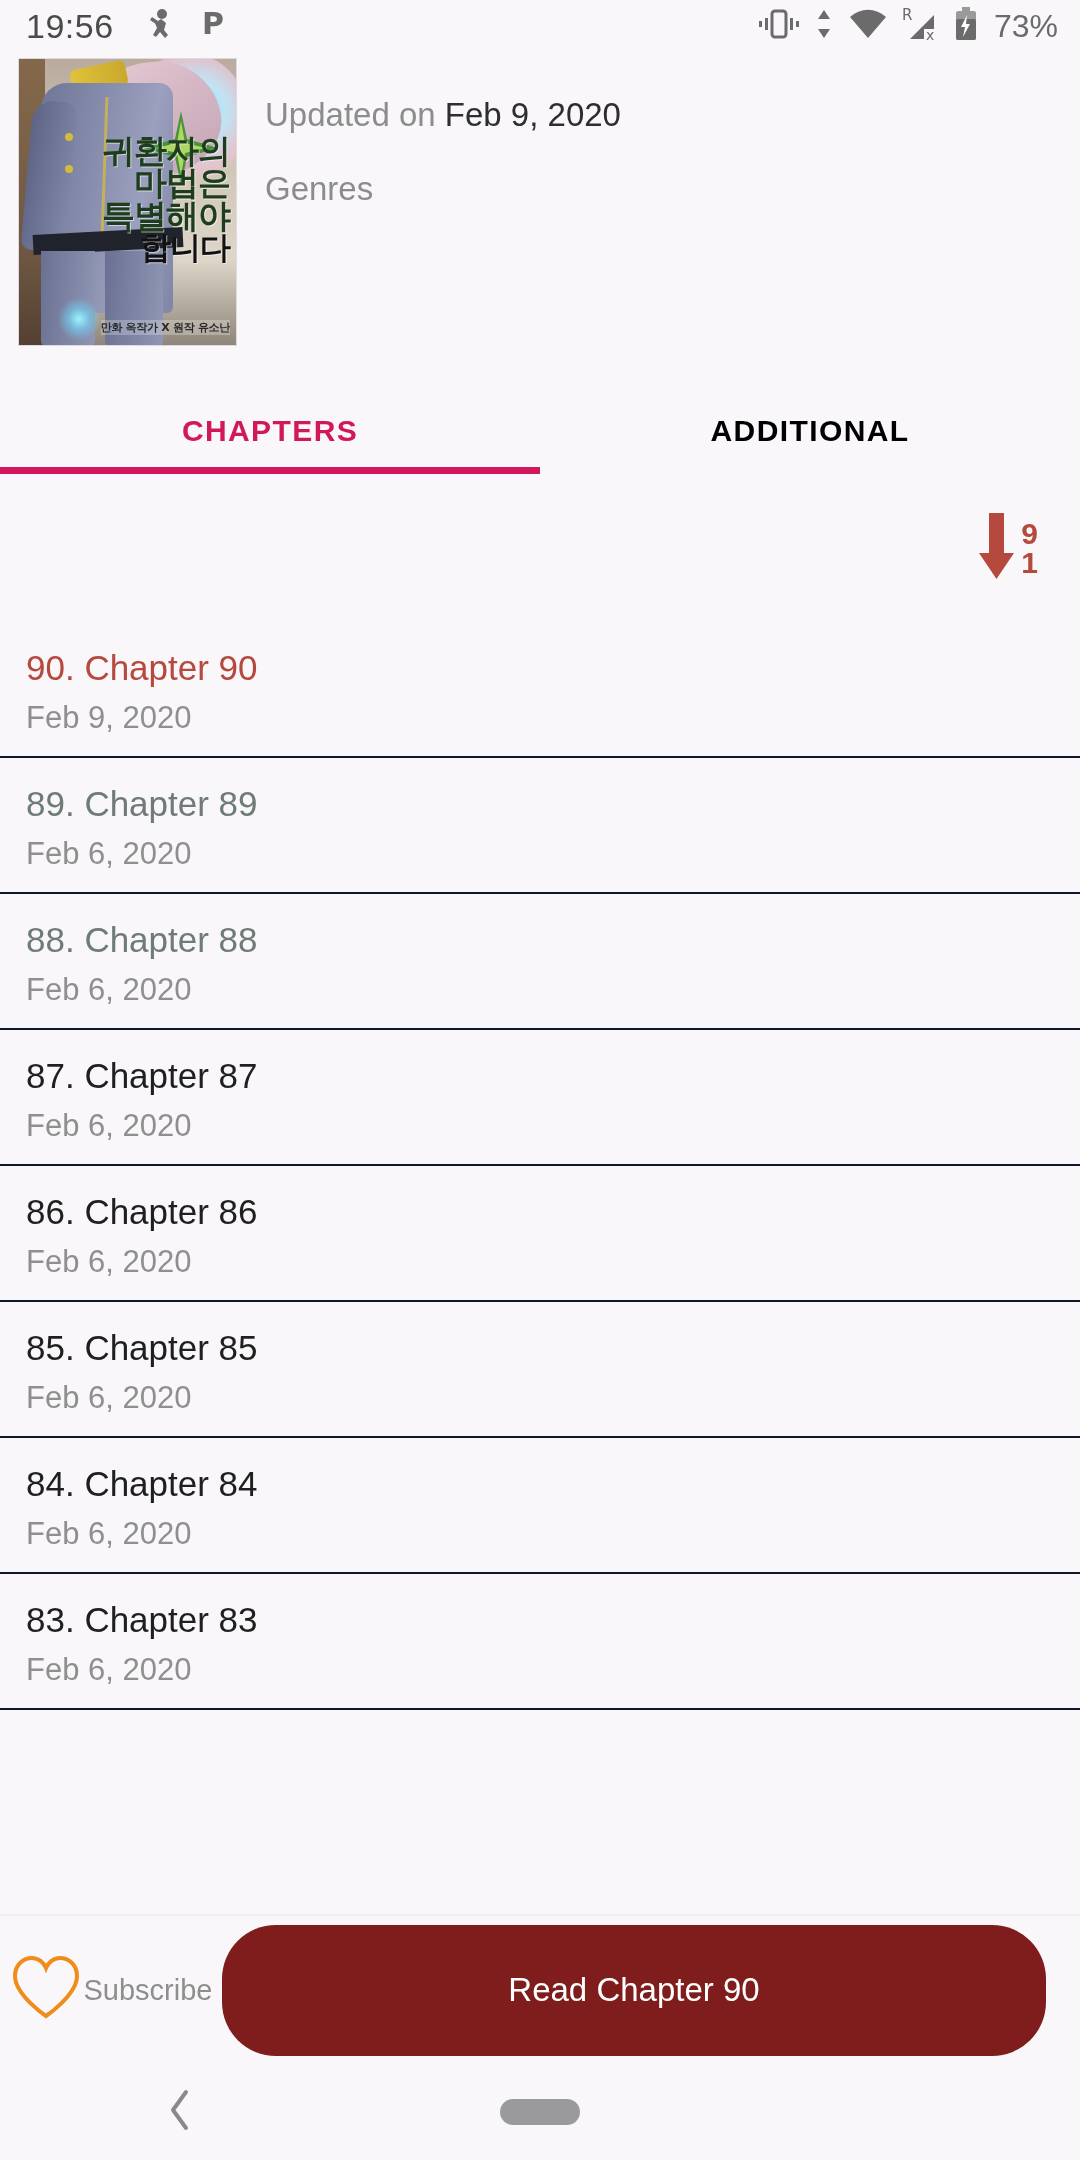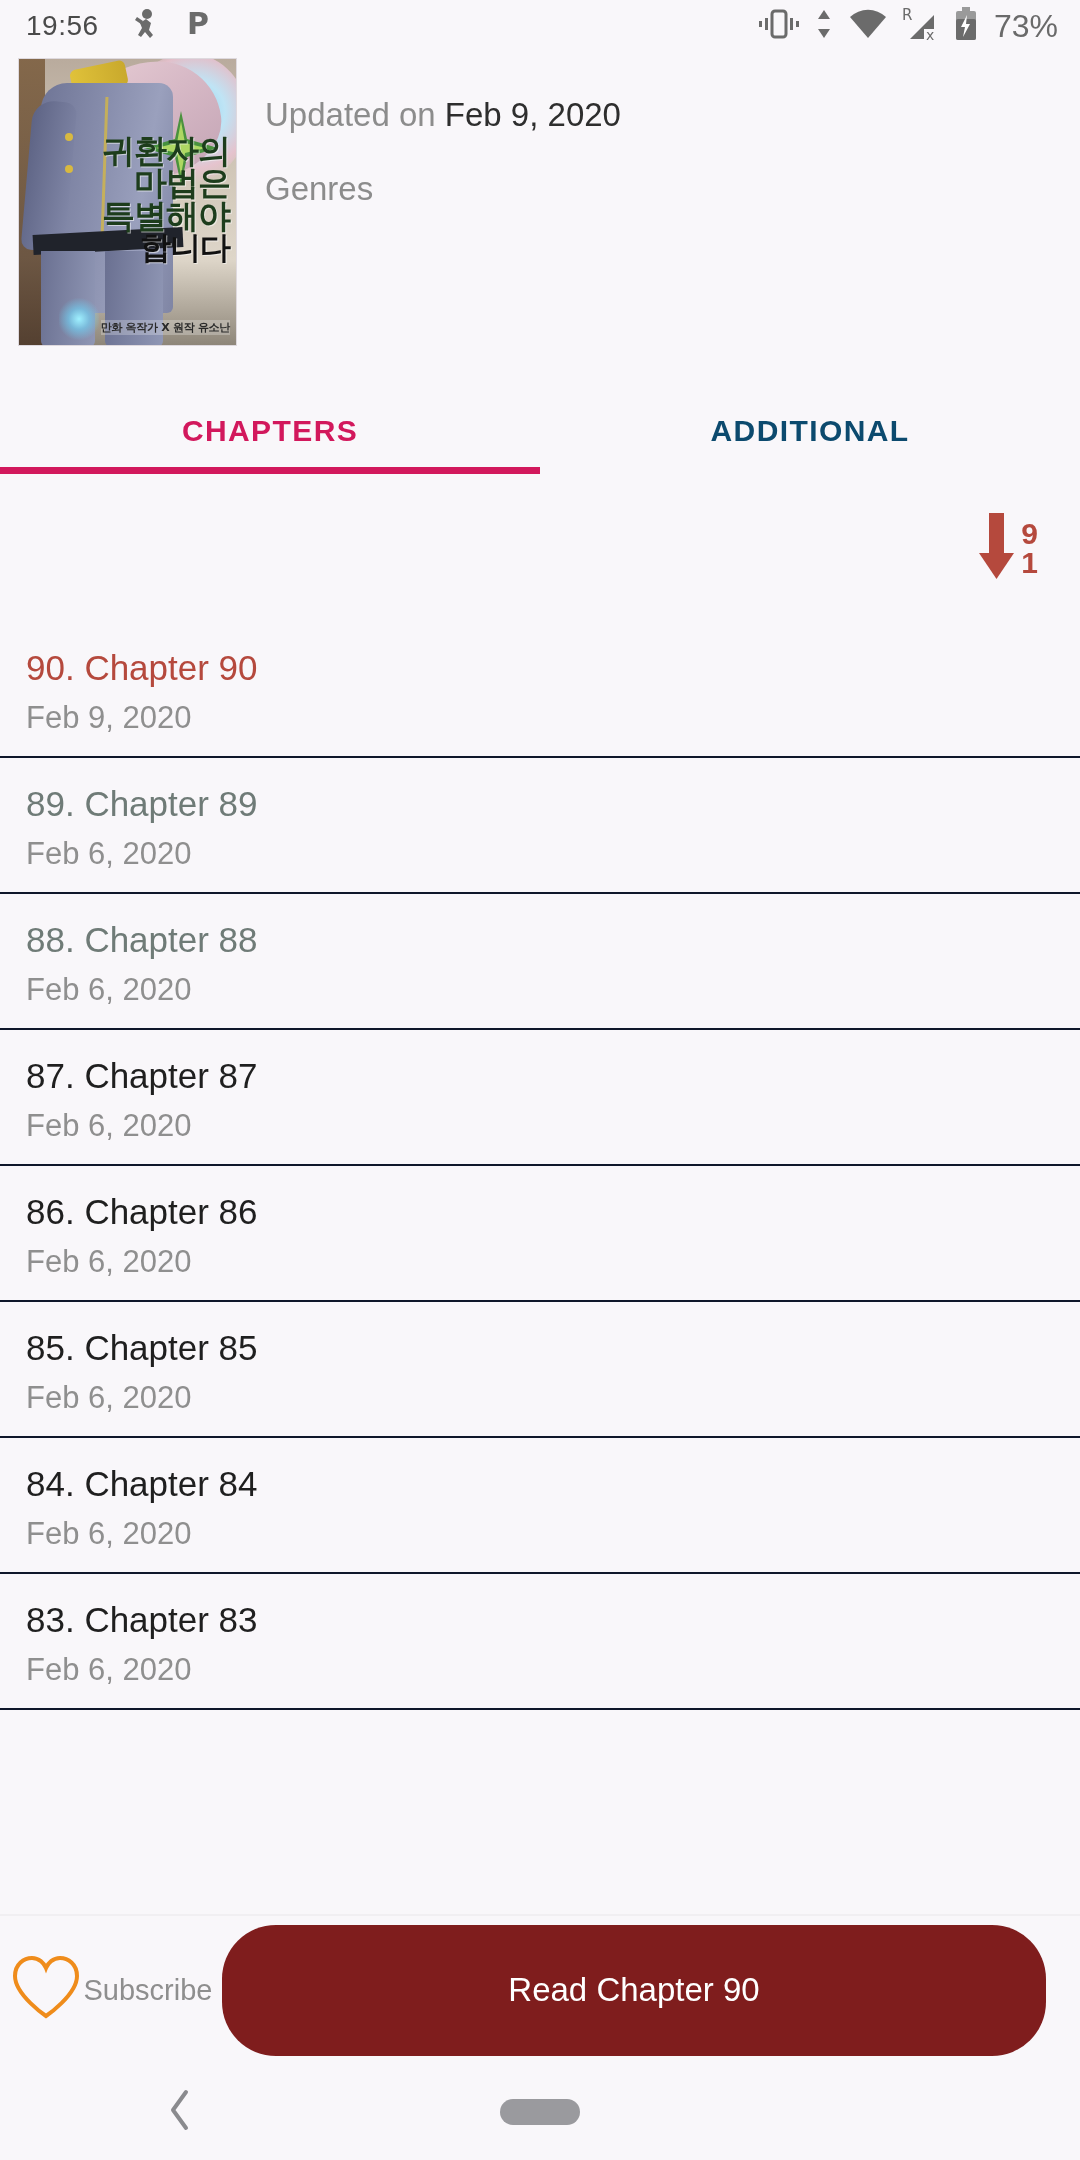--- a/index.html
+++ b/index.html
@@ -11,21 +11,21 @@
     position:relative;
   }
 
   
   .statusbar{
     height:52px;
     display:flex; align-items:center;
     padding:0 22px 0 26px;
     background:#f9f7fa;
   }
-  .sb-clock{ font-size:28px; color:#4a4a4a; letter-spacing:0.5px; }
+  .sb-clock{ font-size:34px; color:#4a4a4a; letter-spacing:0.5px; }
   .sb-left-icons{ display:flex; align-items:center; gap:26px; margin-left:34px; }
   .sb-spacer{ flex:1; }
   .sb-right{ display:flex; align-items:center; gap:14px; }
   .sb-ico{ display:block; }
   .sb-batt-pct{ font-size:32px; color:#6a6a6a; margin-left:2px; }
 
   
   .header{
     display:flex;
     padding:6px 0 0 0;
@@ -148,21 +148,21 @@
   .tabs{
     display:flex; margin-top:46px; position:relative;
   }
   .tab{
     flex:1; text-align:center;
     font-size:30px; font-weight:bold;
     letter-spacing:1.4px;
     padding:22px 0 26px 0;
   }
   .tab.active{ color:#d2185c; }
-  .tab.inactive{ color:#0c4a6e; }
+  .tab.inactive{ color:#000000; }
   .tab-indicator{
     position:absolute; left:0; bottom:0;
     width:50%; height:7px; background:#d2185c;
   }
 
   
   .sortrow{
     height:148px; display:flex; align-items:center; justify-content:flex-end;
     padding-right:42px;
   }

